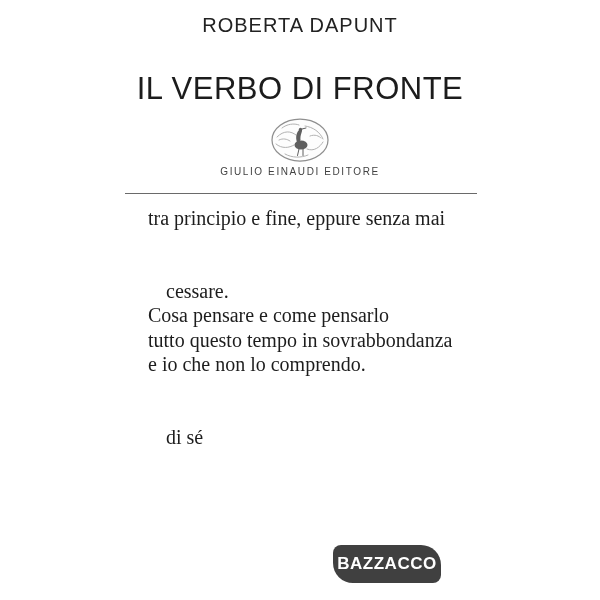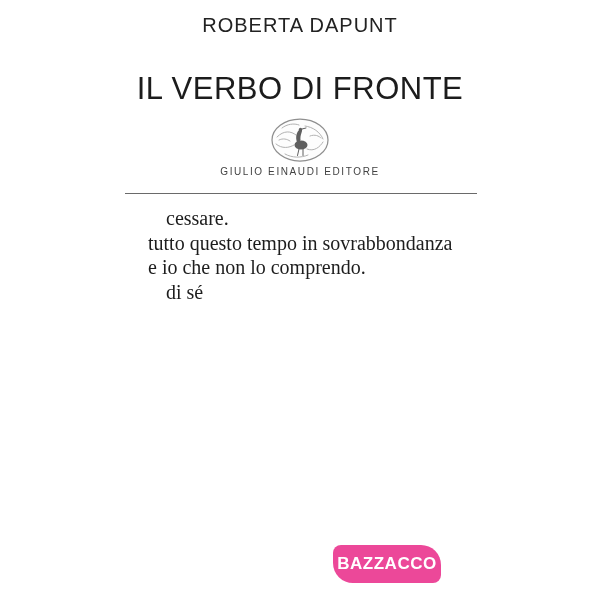--- a/index.html
+++ b/index.html
@@ -74,20 +74,21 @@
     top: 206px;
     left: 148px;
     width: 330px;
     font-family: "Liberation Serif", serif;
     font-size: 20px;
     line-height: 24.5px;
     color: #1d1d1d;
   }
   .poem-line.indent {
     padding-left: 18px;
+    margin-top: 48px;
   }
   .badge {
     position: absolute;
     top: 545px;
     left: 333px;
     width: 108px;
     height: 38px;
     border-radius: 8px 20px 8px 20px;
     background: #1e4c7d;
     display: flex;
@@ -135,23 +136,25 @@
         <line x1="66" y1="64" x2="66" y2="77"></line>
       </g>
     </svg>
   </div>
 
   <div class="publisher">GIULIO EINAUDI EDITORE</div>
 
   <div class="rule"></div>
 
   <div class="poem">
+    <div class="poem-line">tra principio e fine, eppure senza mai</div>
     <div class="poem-line indent">cessare.</div>
+    <div class="poem-line">Cosa pensare e come pensarlo</div>
     <div class="poem-line">tutto questo tempo in sovrabbondanza</div>
     <div class="poem-line">e io che non lo comprendo.</div>
     <div class="poem-line indent">di sé</div>
   </div>
 
-  <div class="badge" style="background: #ec4899;">
+  <div class="badge" style="background: #404040;">
     <span class="badge-label" style="color: rgb(255, 255, 255);">BAZZACCO</span>
   </div>
 
 </div>
 
 </body></html>

